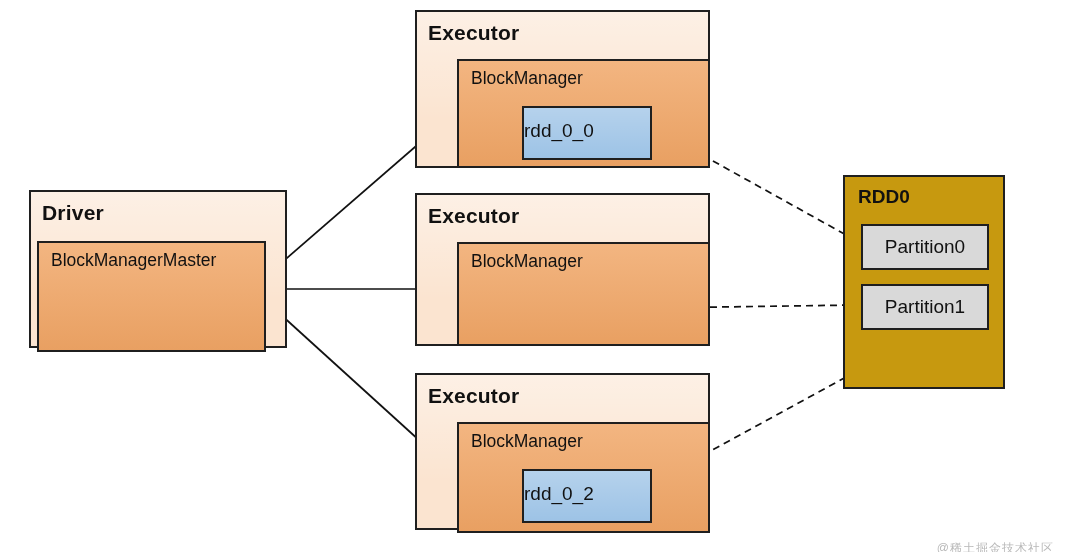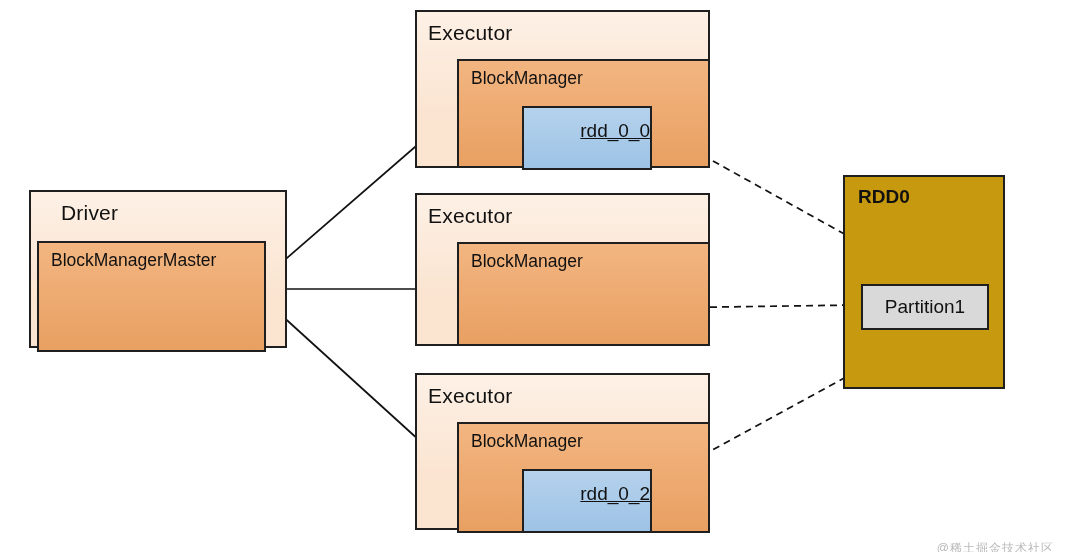--- a/index.html
+++ b/index.html
@@ -23,52 +23,51 @@
     overflow:hidden;
   }
   .box{
     position:absolute;
     border:2px solid var(--border);
   }
   .outer-box{
     background:linear-gradient(180deg, rgba(255,255,255,.45), rgba(255,255,255,0) 70%), var(--box-outer);
   }
   .outer-box .title{
-    font-weight:normal;
+    font-weight:bold;
     font-size:21px;
     padding:9px 0 0 11px;
     letter-spacing:.2px;
   }
   .inner-box{
     background:linear-gradient(180deg, rgba(255,255,255,.18), rgba(0,0,0,.03)), var(--box-inner);
   }
   .inner-box .subtitle{
     font-weight:normal;
     font-size:17.5px;
     padding:7px 0 0 12px;
   }
   
-  .driver{left:29px;top:190px;width:258px;height:158px;padding-left:19px;}
+  .driver{left:29px;top:190px;width:258px;height:158px;}
   .driver .inner-box{left:-2px;top:49px;width:229px;height:111px;bottom:-2px;margin-left:8px;}
   
   .executor{left:415px;width:295px;}
   .executor-1{top:10px;height:158px;}
   .executor-2{top:193px;height:153px;}
   .executor-3{top:373px;height:157px;}
   .executor .inner-box{left:40px;top:47px;right:-2px;bottom:-2px;}
   .executor-3 .inner-box{bottom:-5px;}
   .rdd-block{
     position:absolute;
-    left:63px;top:45px;width:130px;height:64px;
+    left:63px;top:45px;width:130px;height:54px;
     background:linear-gradient(180deg, rgba(255,255,255,.25), rgba(0,0,0,0)), var(--block-blue);
     border:2px solid var(--border);
-    text-align:right;
+    text-align:left;
     line-height:46px;
     font-size:19px;
-    text-decoration:underline;
   }
   
   .rdd0{
     left:843px;top:175px;width:162px;height:214px;
     background:var(--rdd-gold);
   }
   .rdd0 .title{
     font-weight:bold;
     font-size:19px;
     padding:9px 0 0 13px;
@@ -146,18 +145,19 @@
   <div class="box outer-box executor executor-3">
     <div class="title">Executor</div>
     <div class="box inner-box">
       <div class="subtitle">BlockManager</div>
       <div class="rdd-block">rdd_0_2</div>
     </div>
   </div>
 
   <div class="box rdd0">
     <div class="title">RDD0</div>
+    <div class="partition partition-0">Partition0</div>
     <div class="partition partition-1">Partition1</div>
   </div>
 
   <div class="watermark">@稀土掘金技术社区</div>
 
 </div>
 
 </body></html>

